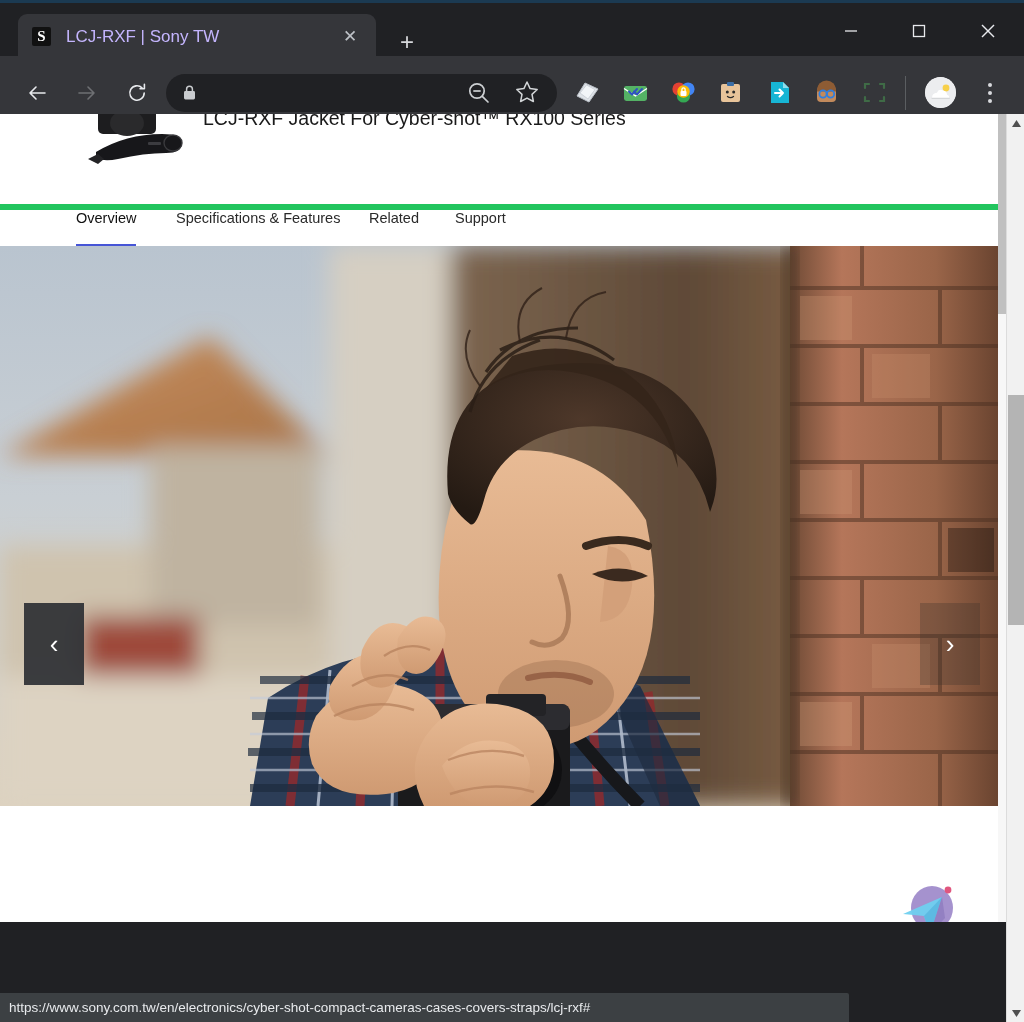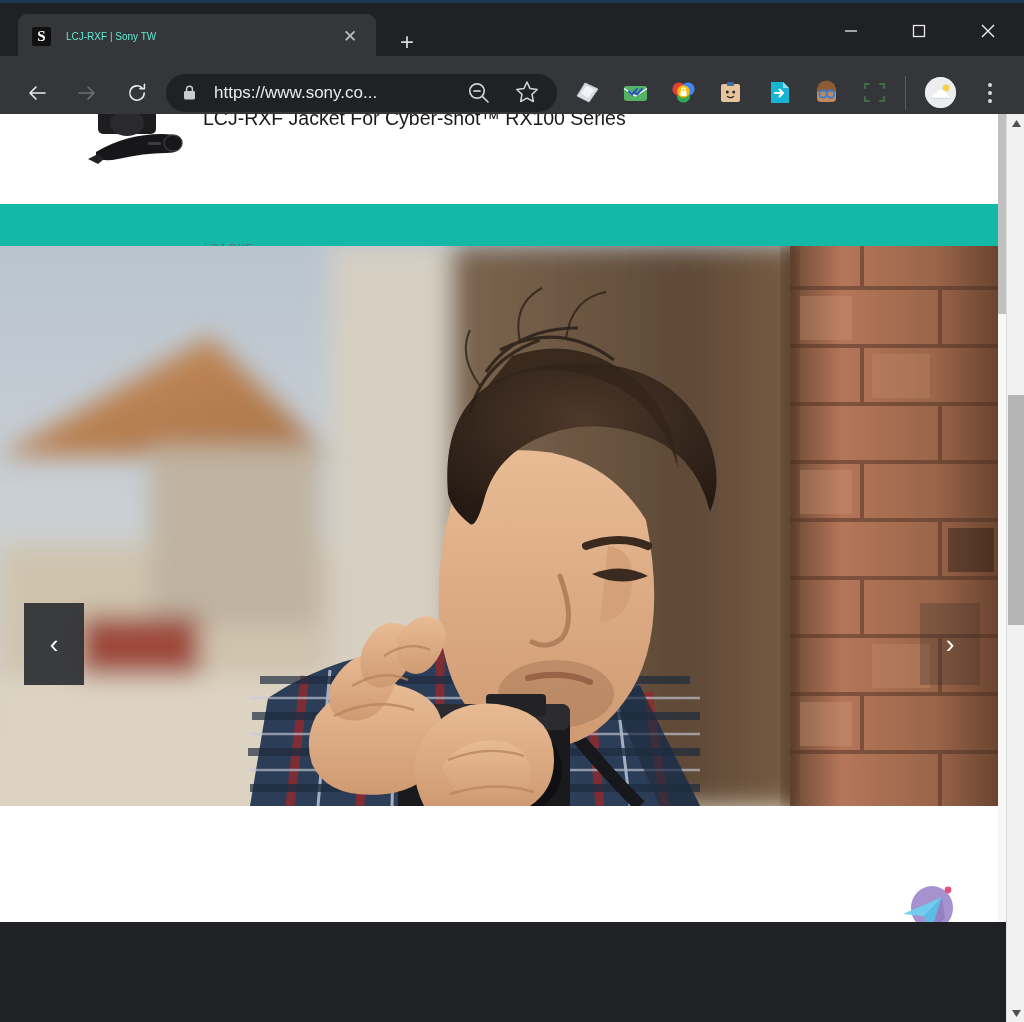--- a/index.html
+++ b/index.html
@@ -30,22 +30,22 @@
     display:flex; align-items:center; padding:0 14px;
   }
   #tab-favicon {
     width:19px; height:19px; background:#111; border-radius:2px;
     display:flex; align-items:center; justify-content:center;
     color:#fff; font-size:15px; font-weight:bold;
     font-family:"Liberation Serif", serif; line-height:1;
     flex:0 0 auto;
   }
   #tab-title {
-    flex:1 1 auto; margin-left:15px; color:#5eead4;
-    font-size:10px; white-space:nowrap; overflow:hidden;
+    flex:1 1 auto; margin-left:15px; color:#c4b5fd;
+    font-size:17px; white-space:nowrap; overflow:hidden;
     text-overflow:ellipsis;
   }
   #tab-close {
     flex:0 0 auto; width:24px; height:24px; color:#bdc1c6;
     font-size:17px; display:flex; align-items:center; justify-content:center;
     border-radius:50%; cursor:pointer;
   }
   #new-tab {
     position:absolute; left:392px; top:24px; width:30px; height:30px;
     color:#d6d8db; font-size:24px; font-weight:300;
@@ -111,21 +111,21 @@
     display:flex; flex-direction:column; align-items:center;
     justify-content:center; gap:4px; cursor:pointer;
   }
   #chrome-menu i {
     width:4px; height:4px; border-radius:50%; background:#d8dadd; display:block;
   }
 
   
   #viewport {
     position:absolute; left:0; top:114px; width:1024px; height:808px;
-    background:#14b8a6; overflow:hidden;
+    background:#22c55e; overflow:hidden;
   }
 
   
   #product-header {
     position:absolute; left:0; top:0; width:998px; height:90px;
     background:#fff;
   }
   #product-thumb {
     position:absolute; left:66px; top:-2px; width:136px; height:58px;
   }
@@ -306,21 +306,20 @@
     </svg>
   </div>
 
   <div id="omnibox">
     <span id="lock-icon">
       <svg width="15" height="17" viewBox="0 0 15 17">
         <rect x="2" y="7" width="11" height="8.4" rx="1.4" fill="#c9cccf"></rect>
         <path d="M4.6 7V5.1a2.9 2.9 0 0 1 5.8 0V7" fill="none" stroke="#c9cccf" stroke-width="1.5"></path>
       </svg>
     </span>
-    <span id="url-text">https://www.sony.co...</span>
   </div>
 
   <div id="zoom-out-icon">
     <svg width="26" height="26" viewBox="0 0 26 26">
       <circle cx="11" cy="11" r="7.2" fill="none" stroke="#cdd0d3" stroke-width="1.7"></circle>
       <line x1="7.3" y1="11" x2="14.7" y2="11" stroke="#cdd0d3" stroke-width="1.7"></line>
       <line x1="16.3" y1="16.3" x2="22" y2="22" stroke="#cdd0d3" stroke-width="1.7" stroke-linecap="round"></line>
     </svg>
   </div>
 
@@ -436,20 +435,35 @@
         <svg width="21" height="20" viewBox="0 0 21 20">
           <circle cx="16.4" cy="3.6" r="2.5" fill="none" stroke="#8e9096" stroke-width="1.5"></circle>
           <circle cx="4.3" cy="10" r="2.5" fill="none" stroke="#8e9096" stroke-width="1.5"></circle>
           <circle cx="16.4" cy="16.4" r="2.5" fill="none" stroke="#8e9096" stroke-width="1.5"></circle>
           <line x1="6.5" y1="8.8" x2="14.2" y2="4.8" stroke="#8e9096" stroke-width="1.5"></line>
           <line x1="6.5" y1="11.2" x2="14.2" y2="15.2" stroke="#8e9096" stroke-width="1.5"></line>
         </svg>
       </div>
     </div>
 
+    <div id="tabnav">
+      <div class="pgtab active" id="pgtab-0">
+        <span>Overview</span>
+        <span class="underline"></span>
+      </div>
+      <div class="pgtab" id="pgtab-1">
+        <span>Specifications &amp; Features</span>
+      </div>
+      <div class="pgtab" id="pgtab-2">
+        <span>Related</span>
+      </div>
+      <div class="pgtab" id="pgtab-3">
+        <span>Support</span>
+      </div>
+    </div>
 
     <div id="hero">
       <svg id="hero-photo" viewBox="0 0 998 560" preserveAspectRatio="xMidYMid slice">
         <defs>
           <linearGradient id="bgSky" x1="0" y1="0" x2="0" y2="1">
             <stop offset="0" stop-color="#b9c4cf"></stop>
             <stop offset="0.45" stop-color="#c9cfd4"></stop>
             <stop offset="1" stop-color="#ddd2bf"></stop>
           </linearGradient>
           <linearGradient id="roofG" x1="0" y1="0" x2="1" y2="1">
@@ -632,14 +646,17 @@
         </svg>
     </div>
     <div id="scroll-outer-thumb"></div>
     <div id="scroll-outer-down">
       <svg width="11" height="9" viewBox="0 0 11 9">
           <path d="M5.5 8 L1 1 L10 1 Z" fill="#505050"></path>
         </svg>
     </div>
   </div>
 
+  <div id="status-bar">
+    <span>https://www.sony.com.tw/en/electronics/cyber-shot-compact-cameras-cases-covers-straps/lcj-rxf#</span>
+  </div>
 
 </div>
 
 </body></html>

